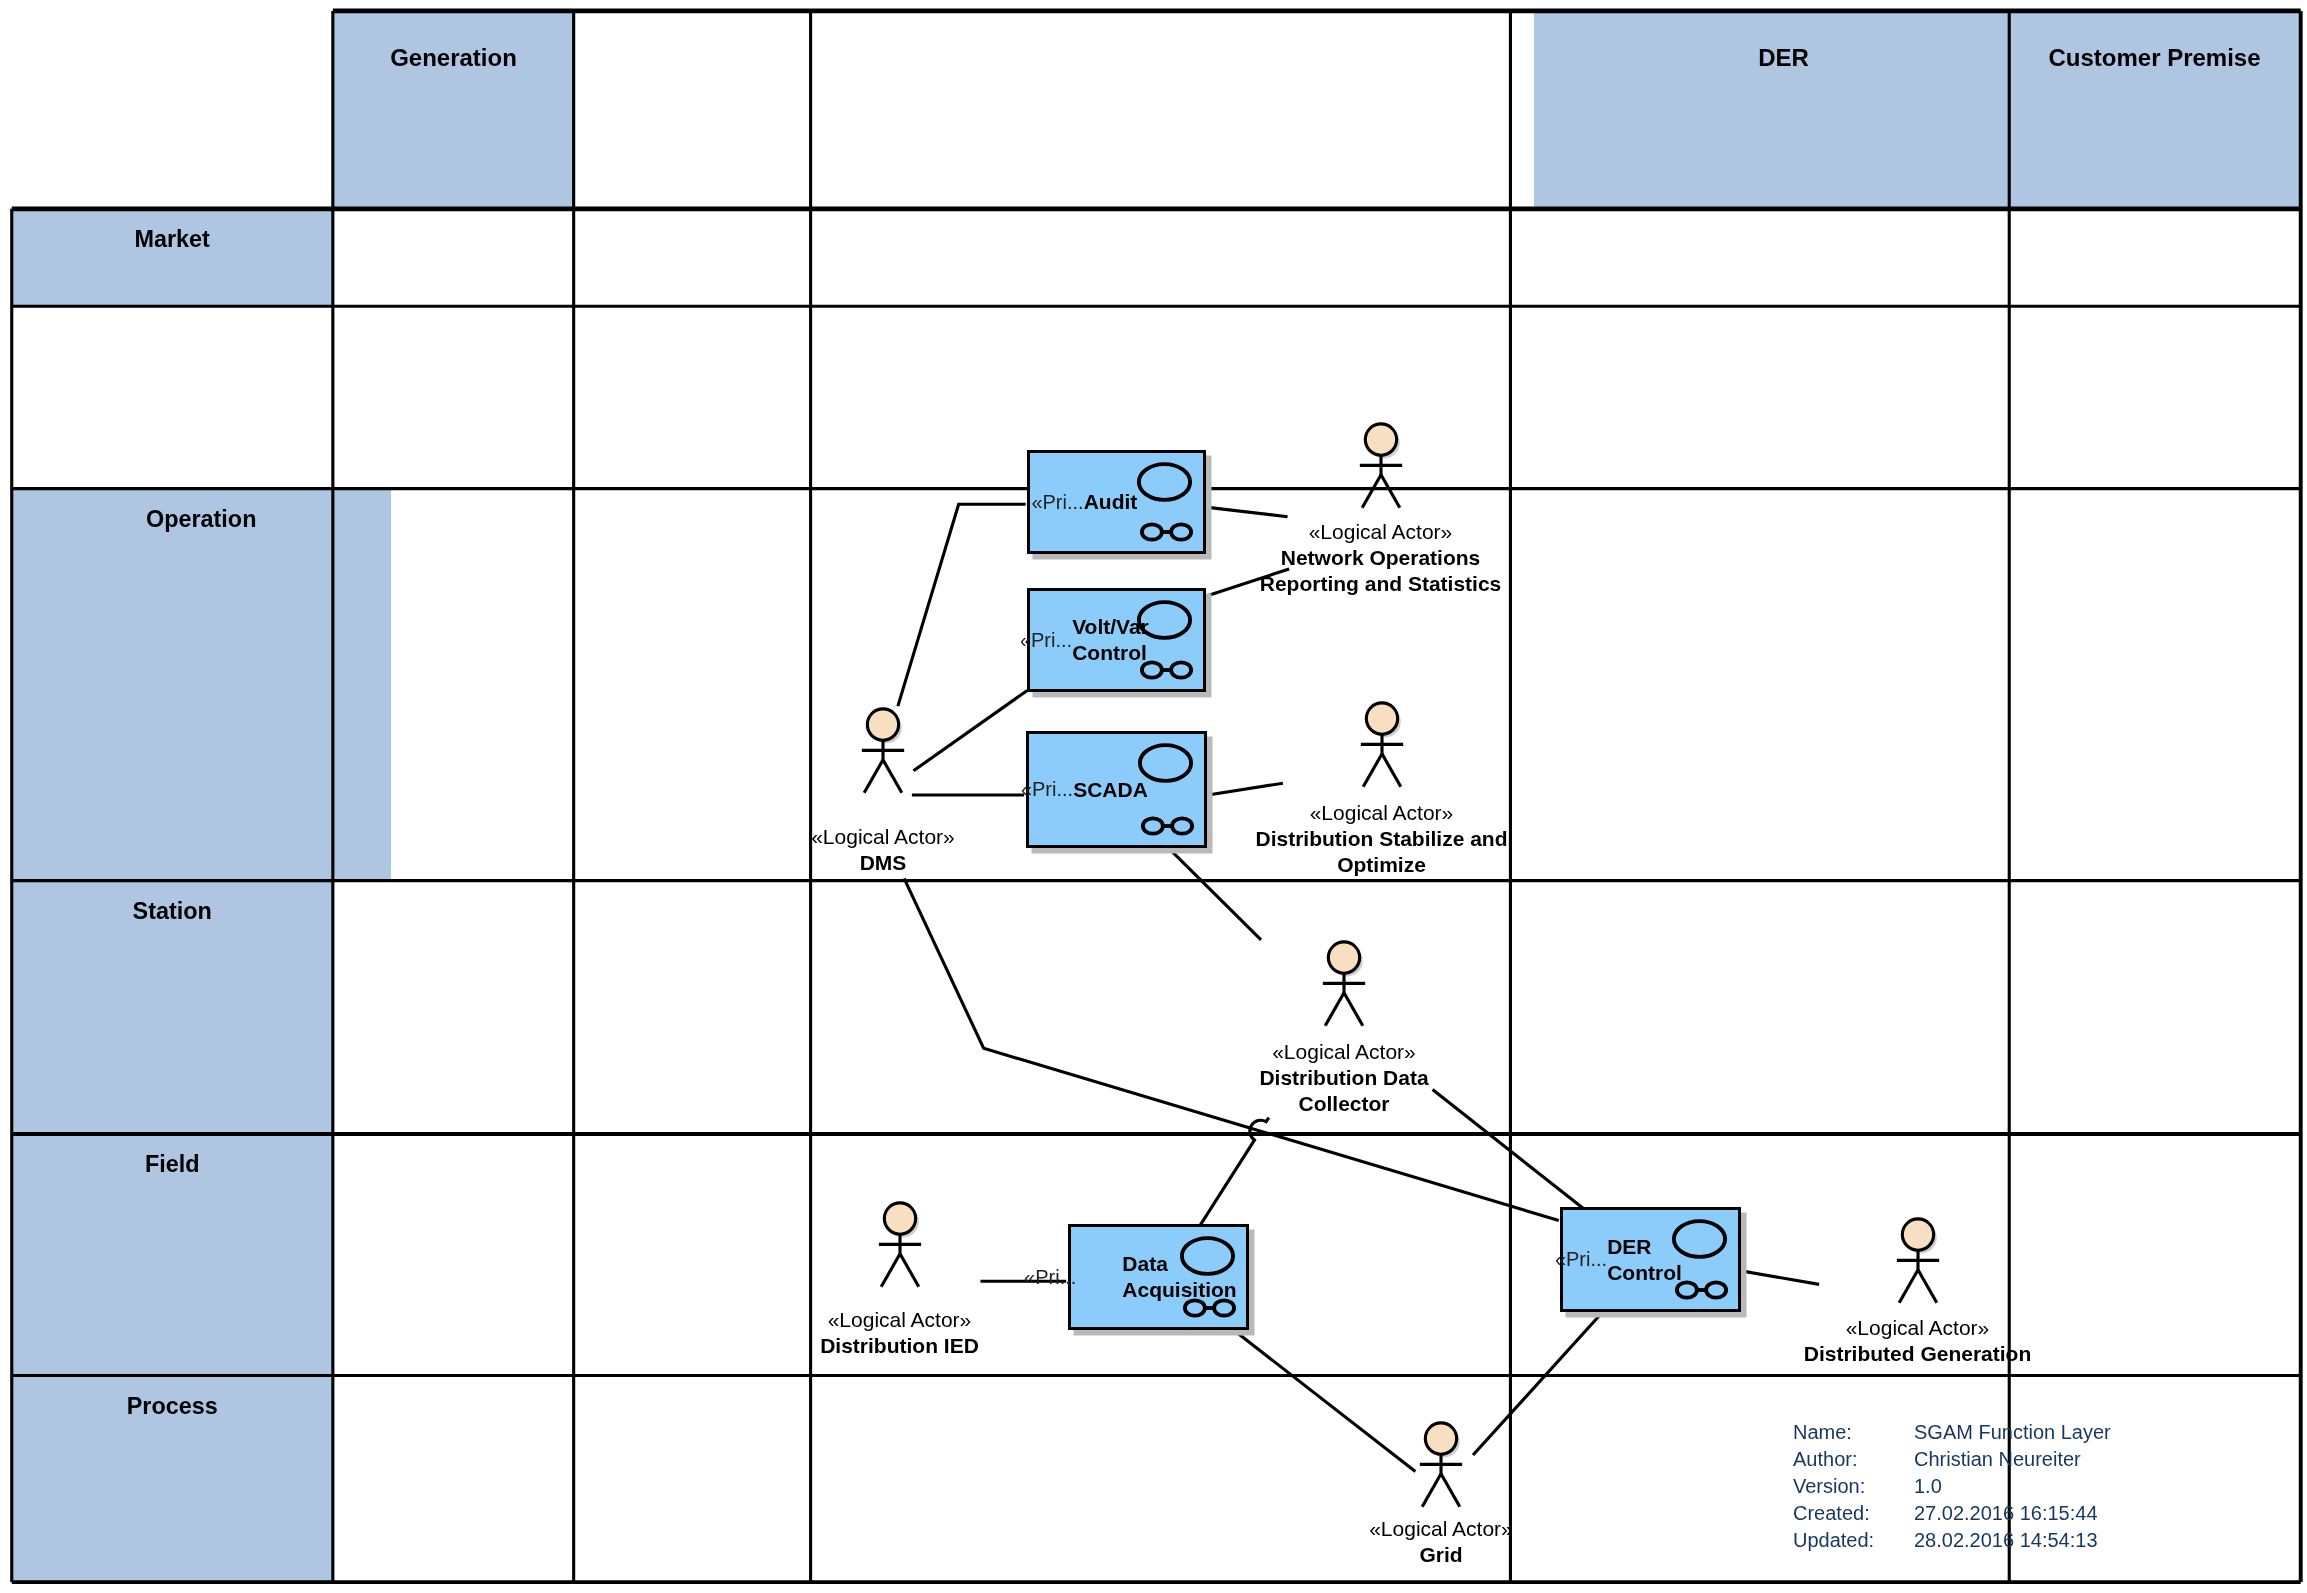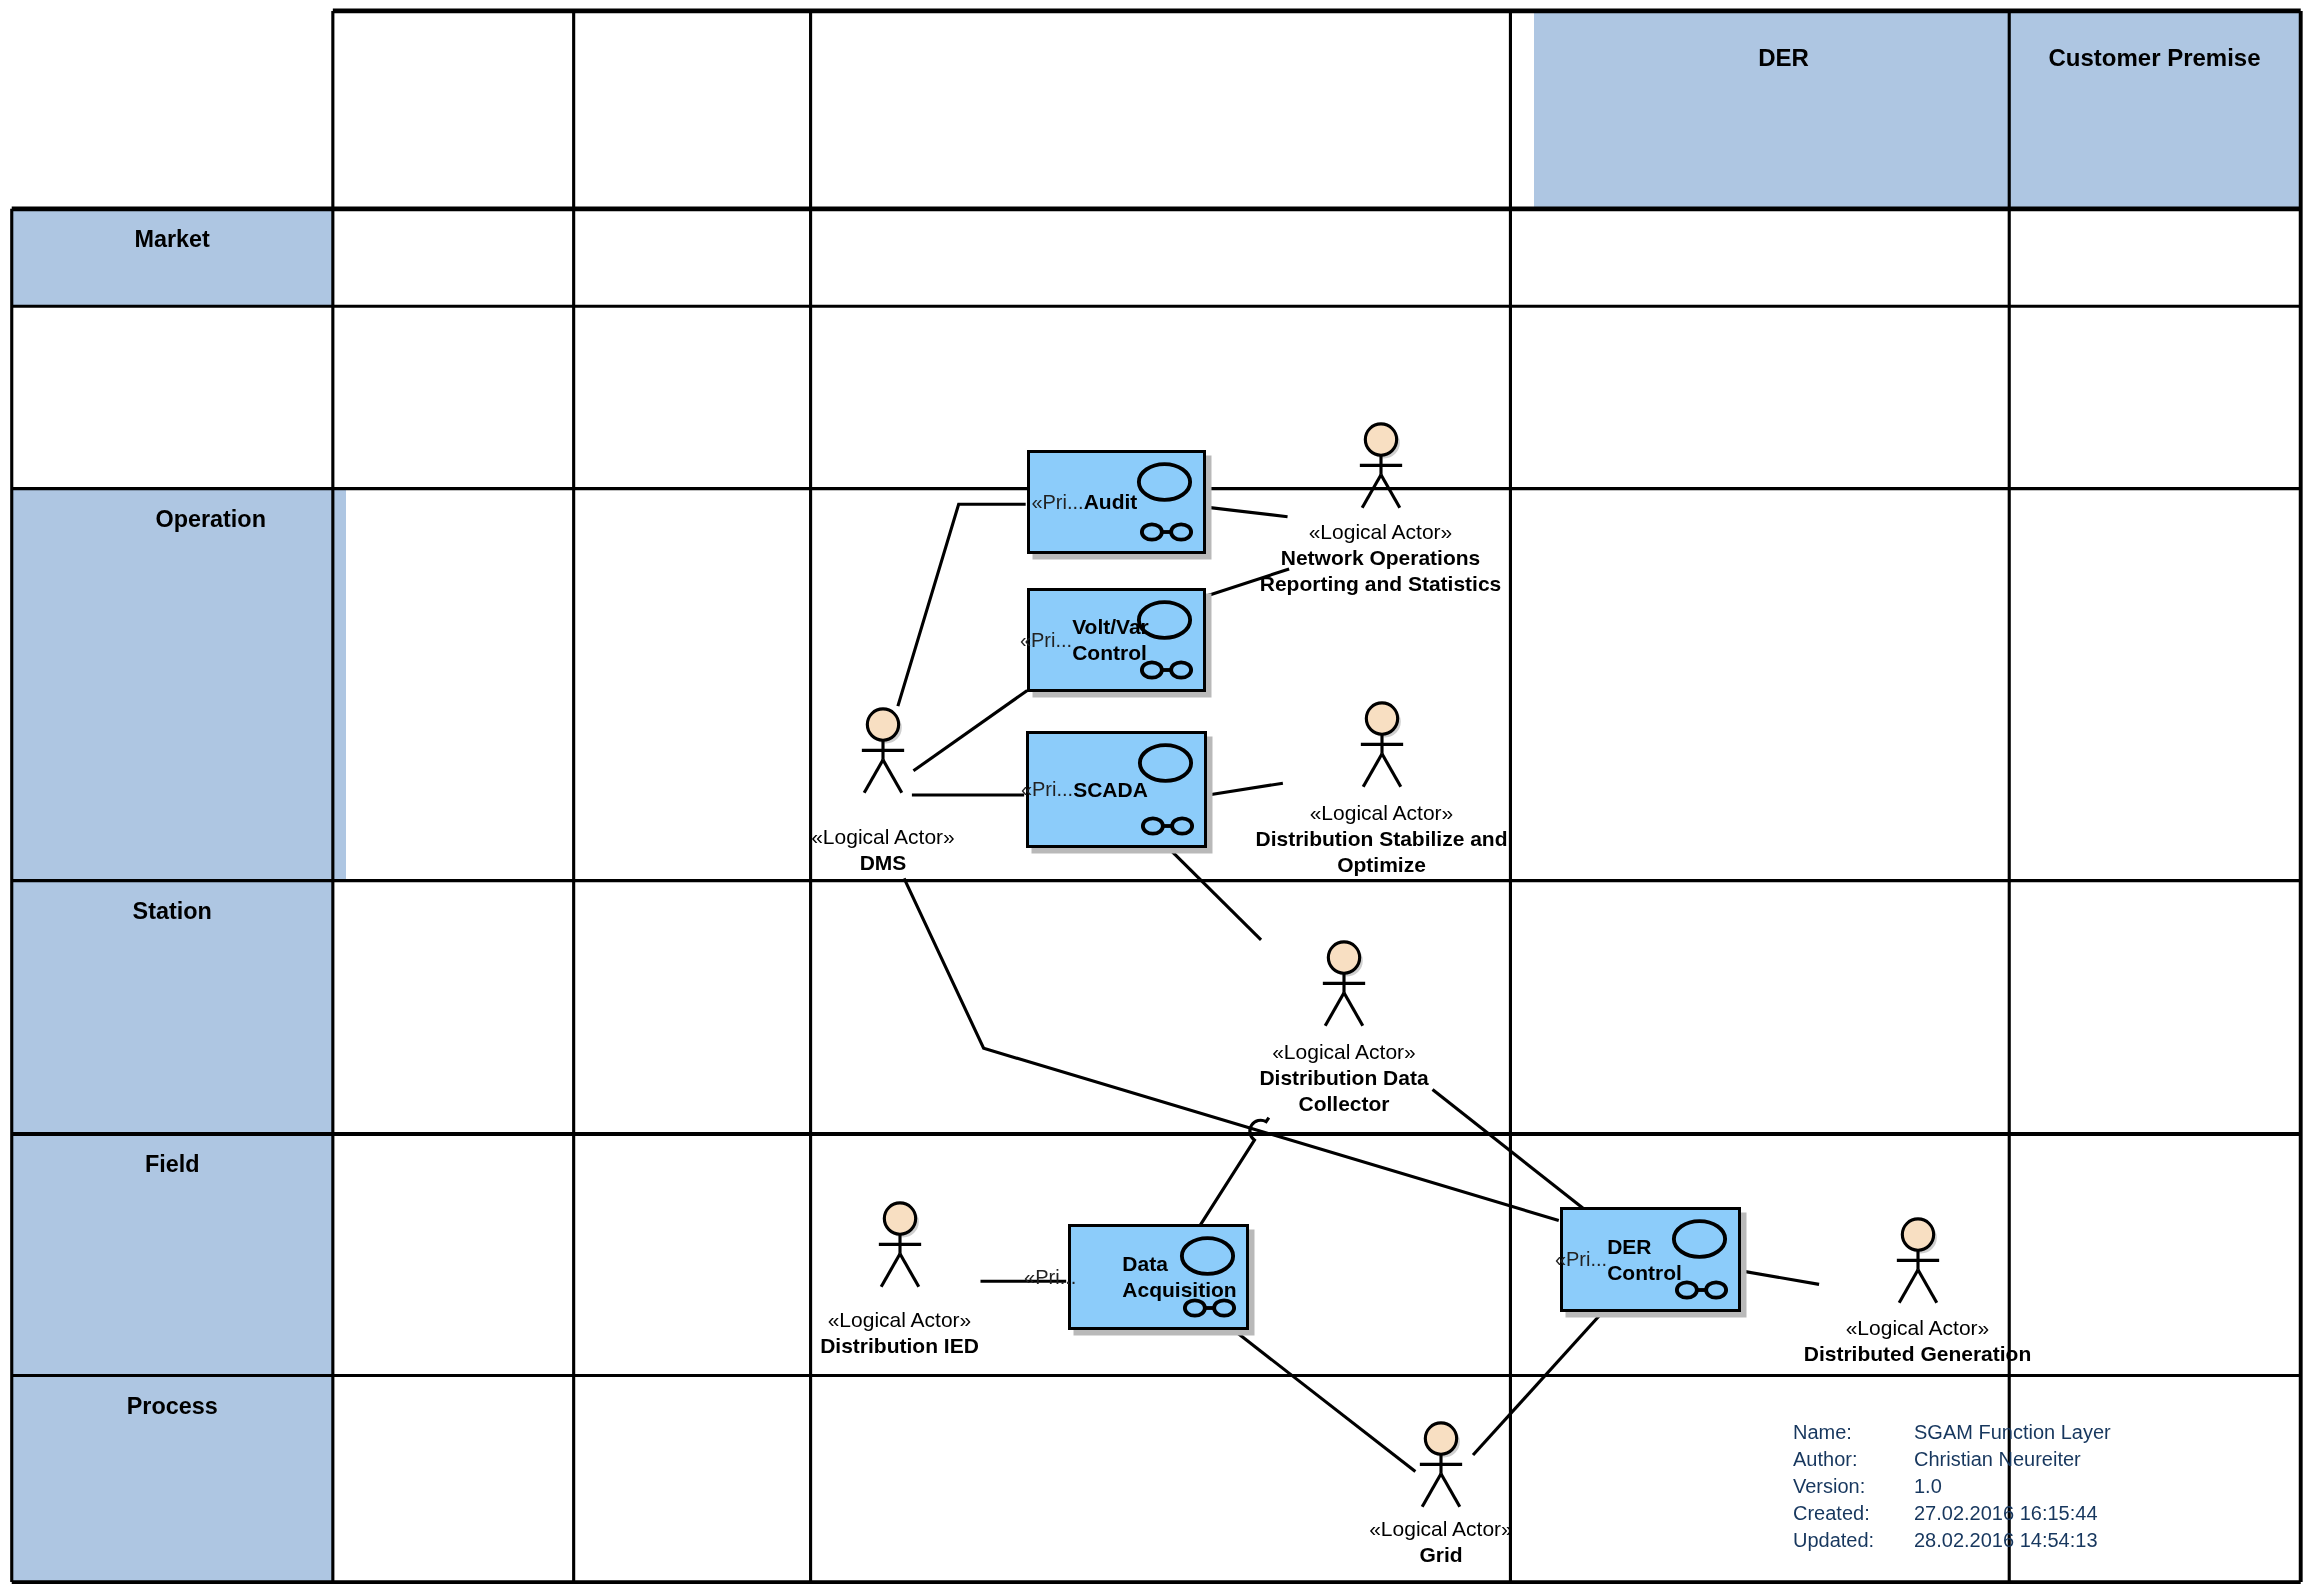--- a/index.html
+++ b/index.html
@@ -37,31 +37,34 @@
   .meta{position:absolute;left:1793px;top:1419px;color:var(--meta-color);
         font-size:20px;line-height:27px;}
   .meta-row{white-space:nowrap;}
   .meta-label{display:inline-block;width:121px;}
 </style>
 </head>
 <body>
 
 <div id="canvas">
 
+  <div class="cell" style="left:333px;top:11px;width:241px;height:198px;">
+    <div class="hdr-label">Generation</div>
+  </div>
   <div class="cell" style="left:1510px;top:11px;width:499px;height:198px;margin-left:24px;">
     <div class="hdr-label">DER</div>
   </div>
   <div class="cell" style="left:2009px;top:11px;width:291px;height:198px;">
     <div class="hdr-label">Customer Premise</div>
   </div>
 
   <div class="cell" style="left:11.7px;top:209px;width:321px;height:97px;">
     <div class="row-label">Market</div>
   </div>
-  <div class="cell" style="left:11.7px;top:489px;width:334px;height:392px;padding-left:32px;">
+  <div class="cell" style="left:11.7px;top:489px;width:379px;height:392px;">
     <div class="row-label">Operation</div>
   </div>
   <div class="cell" style="left:11.7px;top:881px;width:321px;height:253px;">
     <div class="row-label">Station</div>
   </div>
   <div class="cell" style="left:11.7px;top:1134px;width:321px;height:242px;">
     <div class="row-label">Field</div>
   </div>
   <div class="cell" style="left:11.7px;top:1376px;width:321px;height:207px;">
     <div class="row-label">Process</div>

